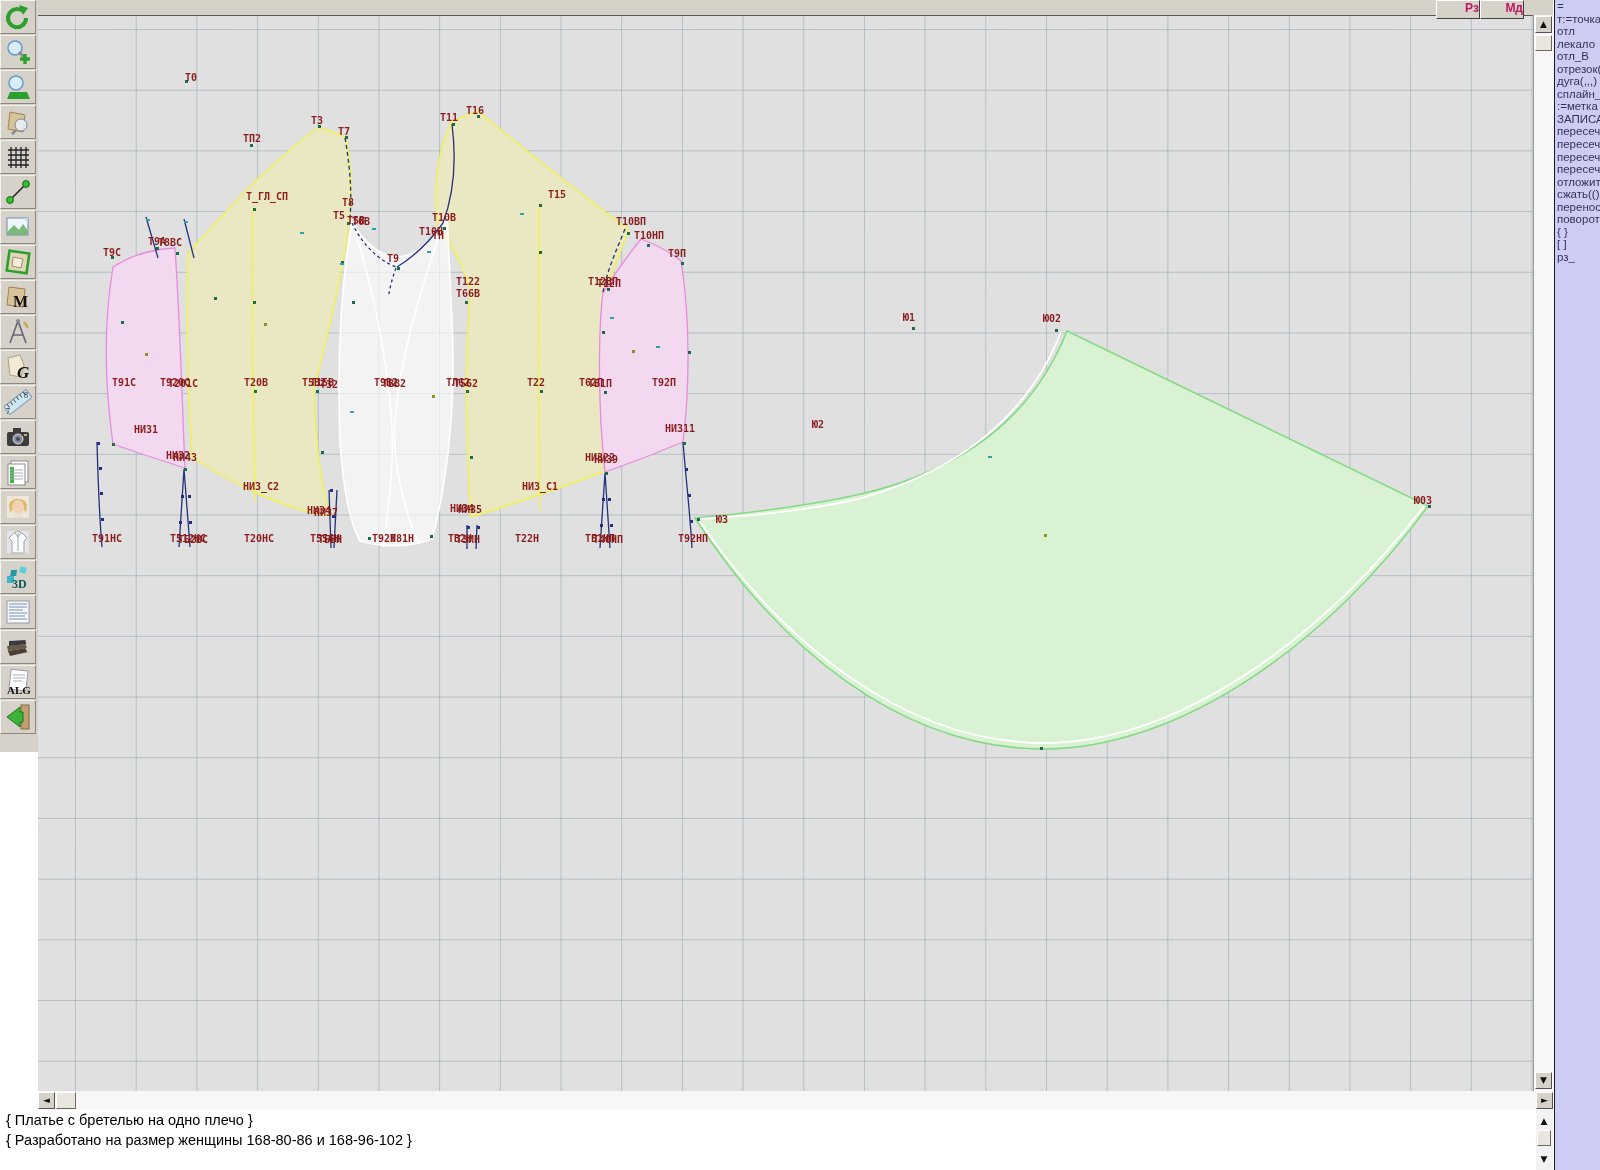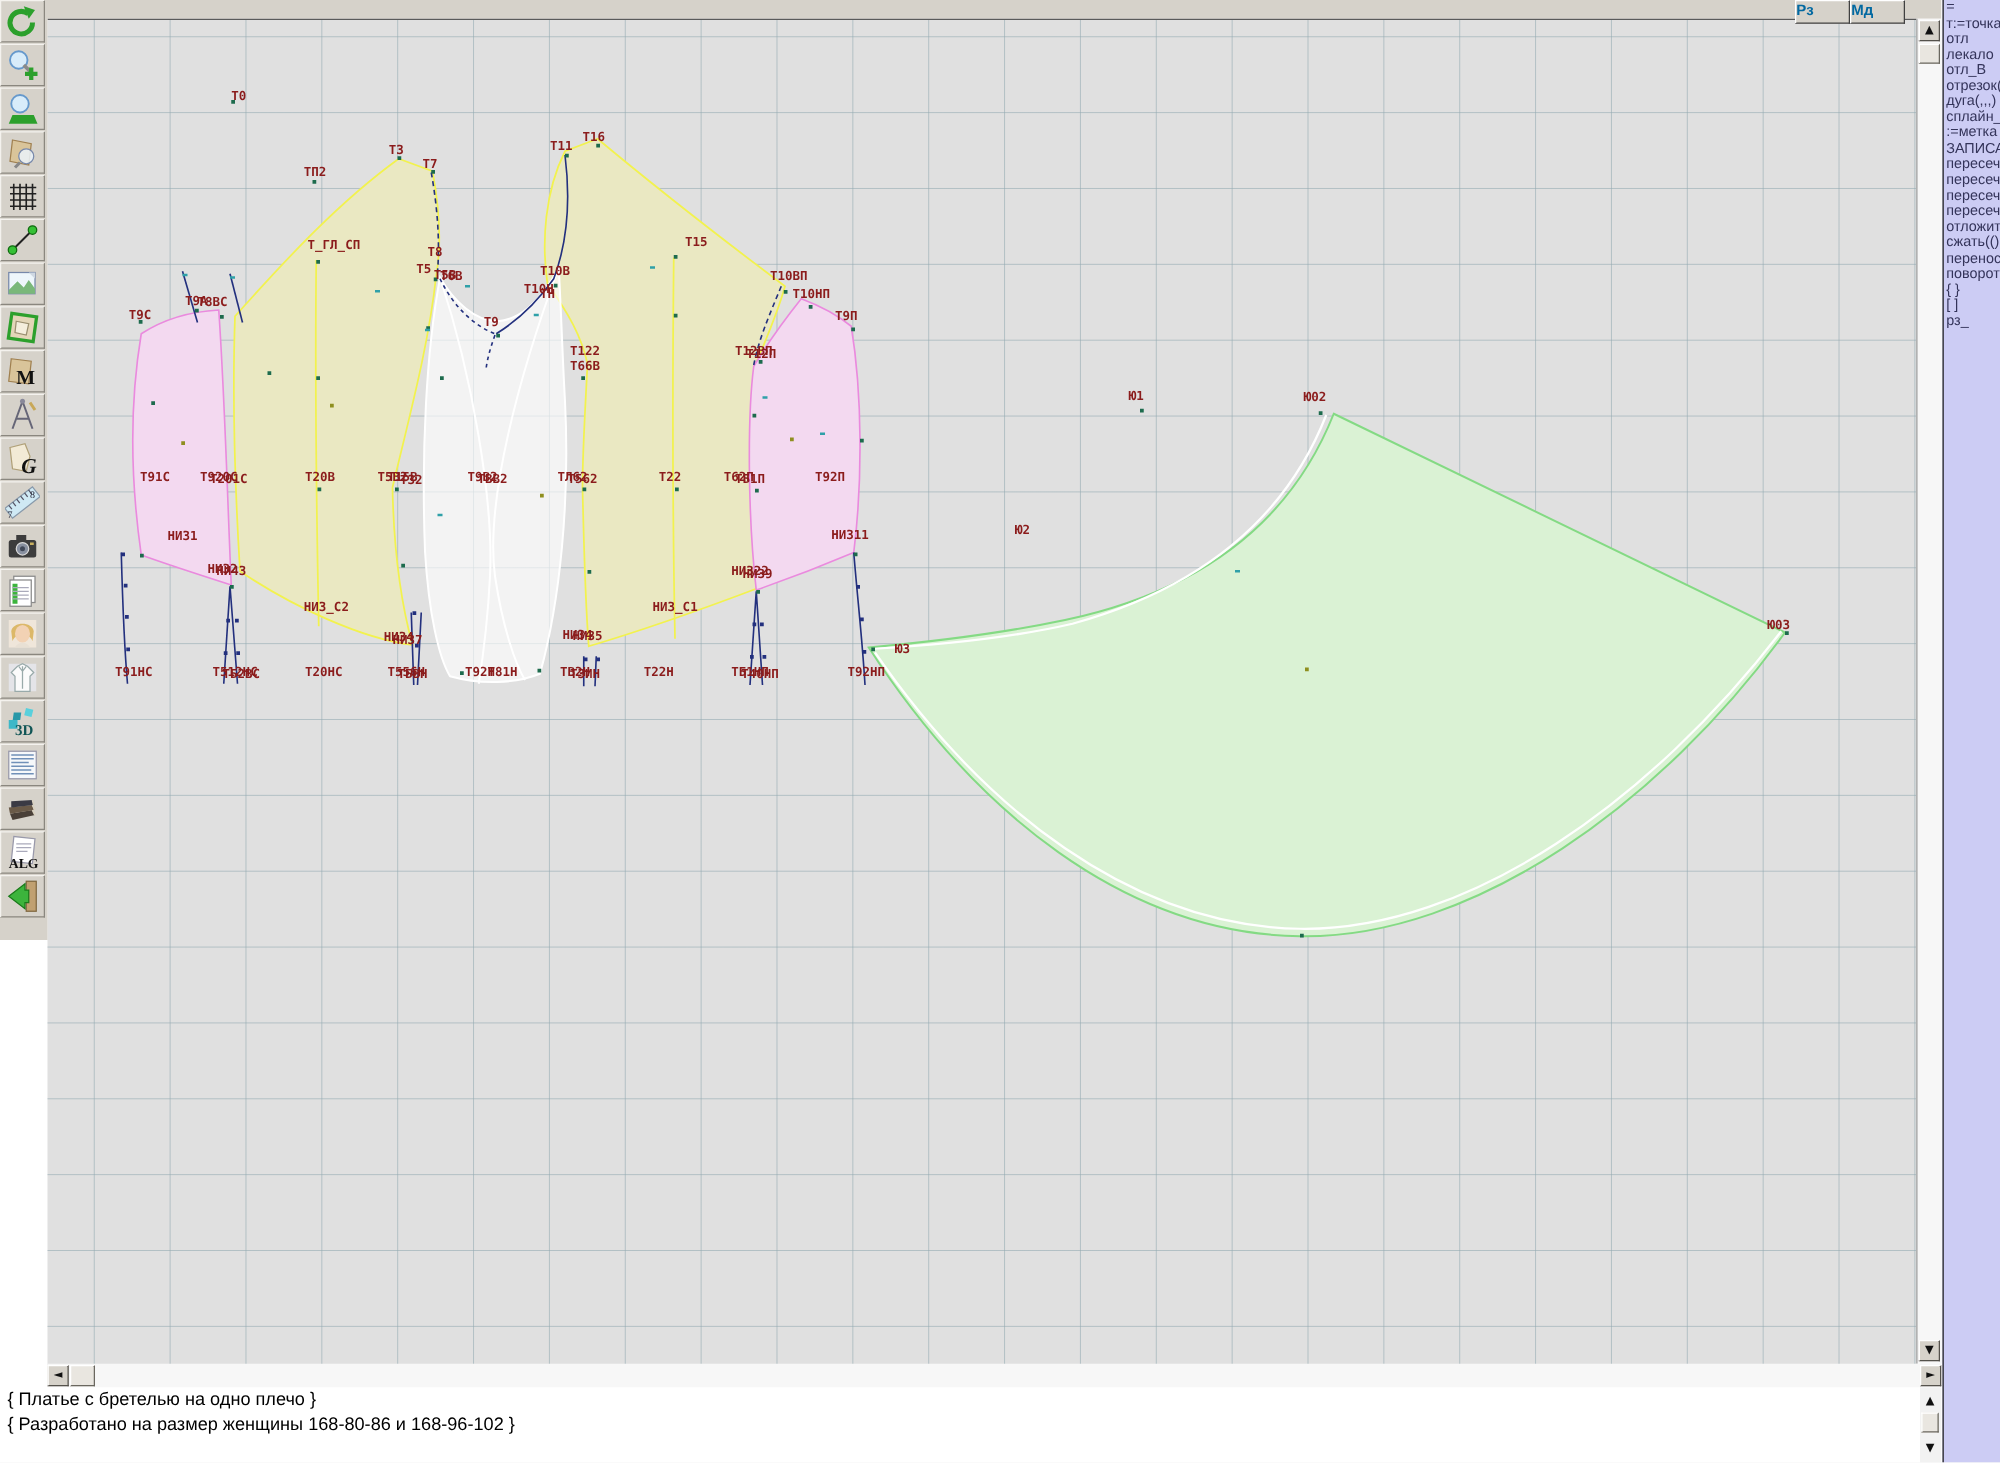--- a/index.html
+++ b/index.html
@@ -3,21 +3,21 @@
 <meta charset="utf-8">
 <style>
   html,body{margin:0;padding:0;width:1600px;height:1170px;overflow:hidden;
     background:#ffffff;font-family:"Liberation Sans",sans-serif;}
   #app{position:relative;width:1600px;height:1170px;}
 
   
   #topbar{position:absolute;left:0;top:0;width:1553px;height:15px;background:#d6d2ca;}
   .winbtn{position:absolute;top:0;height:17px;width:42px;background:#d6d2ca;
     border:1px solid;border-color:#ffffff #404040 #404040 #ffffff;
-    font:bold 12px/15px "Liberation Sans",sans-serif;text-align:left;color:#0369a1;z-index:30;cursor:default;}
+    font:bold 12px/15px "Liberation Sans",sans-serif;text-align:right;color:#be185d;z-index:30;cursor:default;}
 
   
   #toolbar{position:absolute;left:0;top:0;width:38px;height:752px;background:#d6d2ca;z-index:20;}
   .tbtn{width:36px;height:34px;margin:0 0 1px 0;background:#d6d2ca;
     border:1px solid;border-color:#f4f2ee #8a877f #8a877f #f4f2ee;
     display:flex;align-items:center;justify-content:center;box-sizing:border-box;}
   .tbtn svg{display:block;}
   .tbtn text{font-family:"Liberation Serif",serif;}
 
   

